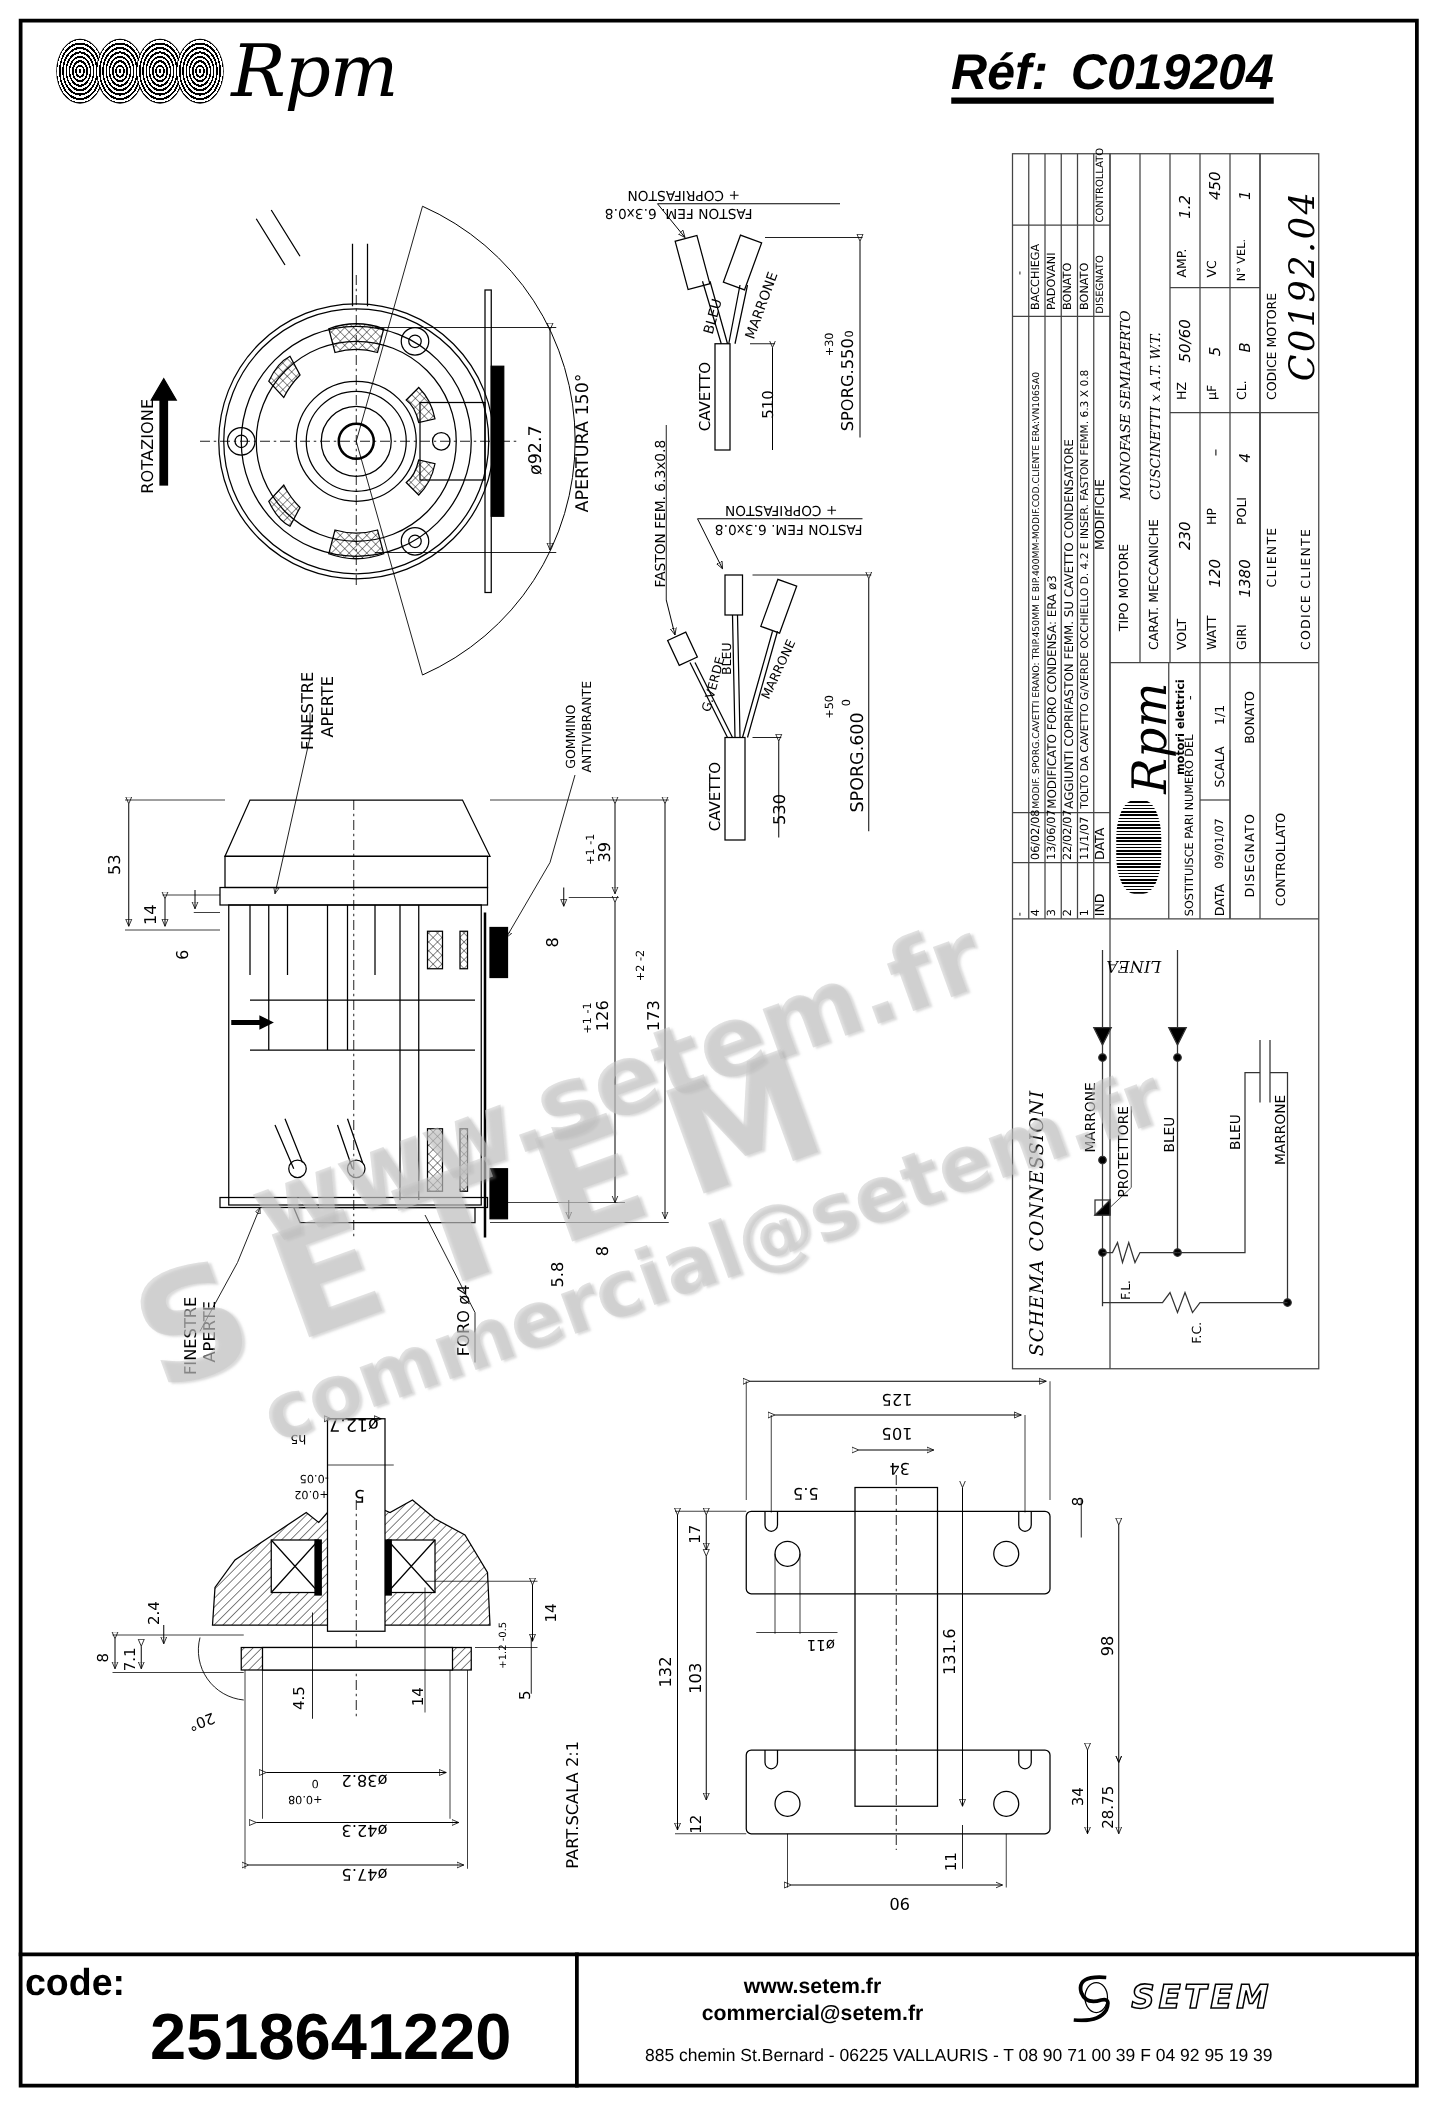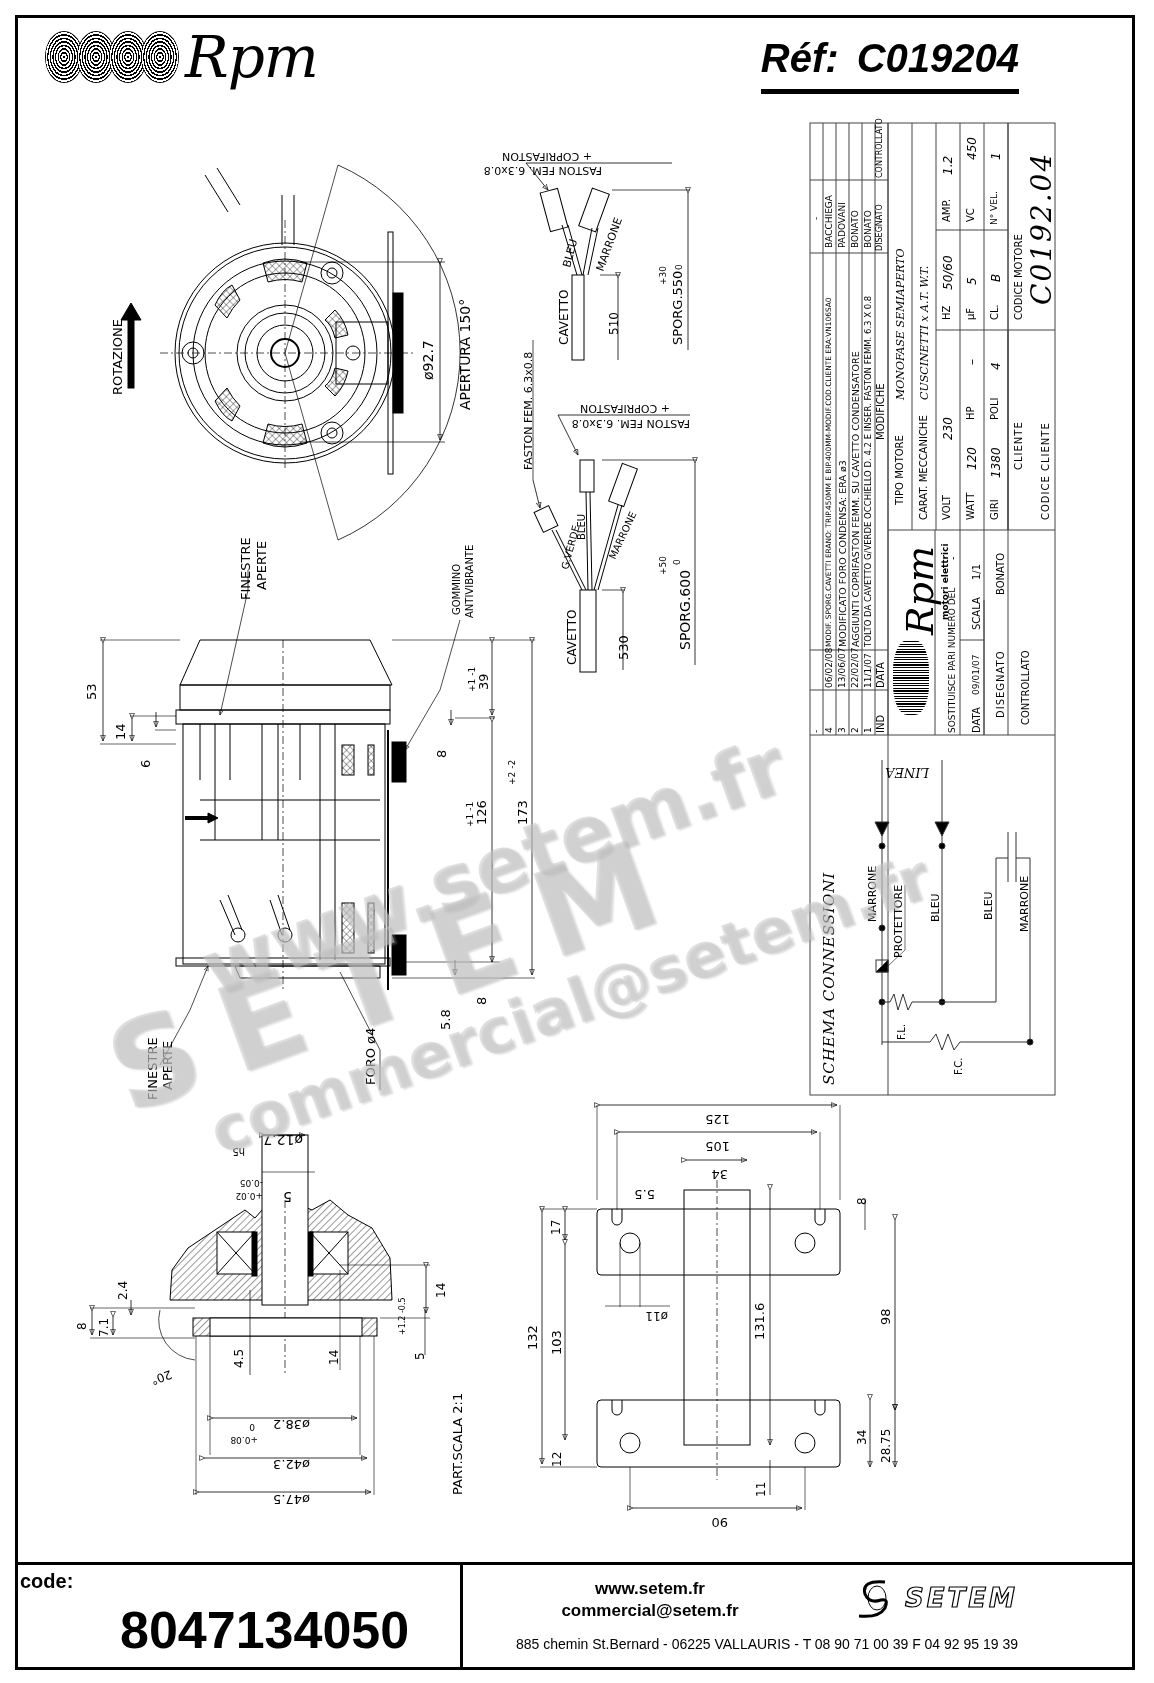--- a/index.html
+++ b/index.html
@@ -2,26 +2,26 @@
 <html><head>
 <meta charset="utf-8">
 <style>
   html,body{margin:0;padding:0;background:#fff;}
   body{width:1154px;height:1683px;position:relative;overflow:hidden;font-family:"Liberation Sans",sans-serif;color:#000;}
   .frame{position:absolute;left:15px;top:15px;width:1120px;height:1655px;border:3px solid #000;box-sizing:border-box;}
   .logo{position:absolute;left:45px;top:28px;display:flex;align-items:center;}
   .logo-coils{display:flex;}
   .coil{width:38px;height:52px;border-radius:50%;background:repeating-radial-gradient(ellipse at center,#000 0 1.2px,#fff 1.2px 2.6px);margin-right:-6px;}
   .logo-text{font-family:"DejaVu Serif",serif;font-style:italic;font-size:58px;margin-left:12px;line-height:1;letter-spacing:-1px;}
-  .ref{position:absolute;right:135px;top:38px;font-weight:bold;font-style:italic;font-size:40px;border-bottom:5px solid #000;padding-bottom:11px;line-height:1;text-align:center;}
+  .ref{position:absolute;right:135px;top:38px;font-weight:bold;font-style:italic;font-size:40px;border-bottom:5px solid #000;padding-bottom:0;line-height:1;text-align:center;}
   .ref span{margin-left:18px;}
   svg.draw{position:absolute;left:0;top:0;}
   svg text{font-family:"DejaVu Sans",sans-serif;fill:#000;}
   .rot{position:absolute;transform-origin:0 0;transform:rotate(-90deg);white-space:nowrap;font-family:"DejaVu Sans",sans-serif;}
-  .code-label{position:absolute;left:20px;top:1570px;font-weight:bold;font-size:20px;}
+  .code-label{position:absolute;left:20px;top:1570px;font-weight:bold;font-size:30px;}
   .code-value{position:absolute;left:120px;top:1600px;font-weight:bold;font-size:52px;letter-spacing:0px;}
   .contact{position:absolute;left:470px;top:1578px;width:360px;text-align:center;font-weight:bold;font-size:17px;line-height:22px;}
   .address{position:absolute;left:516px;top:1636px;font-size:14px;letter-spacing:0px;}
   .setem{position:absolute;left:855px;top:1578px;display:flex;align-items:center;}
   .setem-word{font-family:"DejaVu Sans",sans-serif;font-style:italic;font-weight:bold;font-size:26px;color:#fff;-webkit-text-stroke:1.2px #000;letter-spacing:3px;margin-left:8px;}
   .wm{position:absolute;font-family:"DejaVu Sans",sans-serif;font-weight:bold;color:rgba(200,200,200,0.55);transform-origin:0 0;white-space:nowrap;text-shadow:2px 2px 2px rgba(150,150,150,0.35);pointer-events:none;}
 </style>
 </head>
 <body>
 
@@ -482,21 +482,21 @@
   <div class="rot" style="left:953px;top:1075px;font-size:10px;">F.C.</div>
 </div>
 
 <div class="wm" style="left:190px;top:930px;font-size:78px;transform:rotate(-20deg);">www.setem.fr</div>
 <div class="wm" style="left:90px;top:1010px;font-size:120px;transform:rotate(-20deg);letter-spacing:30px;">SETEM</div>
 <div class="wm" style="left:200px;top:1100px;font-size:62px;transform:rotate(-20deg);">commercial@setem.fr</div>
 
 <div style="position:absolute;left:15px;top:1562px;width:1120px;border-top:3px solid #000;"></div>
 <div style="position:absolute;left:460px;top:1562px;height:108px;border-left:3px solid #000;"></div>
 <div class="code-label">code:</div>
-<div class="code-value">8047134050</div>
+<div class="code-value">2518641220</div>
 <div class="contact">
   <div>www.setem.fr</div>
   <div>commercial@setem.fr</div>
 </div>
 <div class="address">885 chemin St.Bernard  -  06225 VALLAURIS  -  T 08 90 71 00 39   F 04 92 95 19 39</div>
 <div class="setem">
   <svg width="42" height="40" viewBox="0 0 42 40">
     <path d="M30 4 Q6 2 10 16 Q14 26 26 22 Q34 20 30 30 Q24 40 4 38" fill="none" stroke="#000" stroke-width="3"></path>
     <ellipse cx="22" cy="20" rx="9" ry="12" fill="none" stroke="#000" stroke-width="1"></ellipse>
   </svg>

